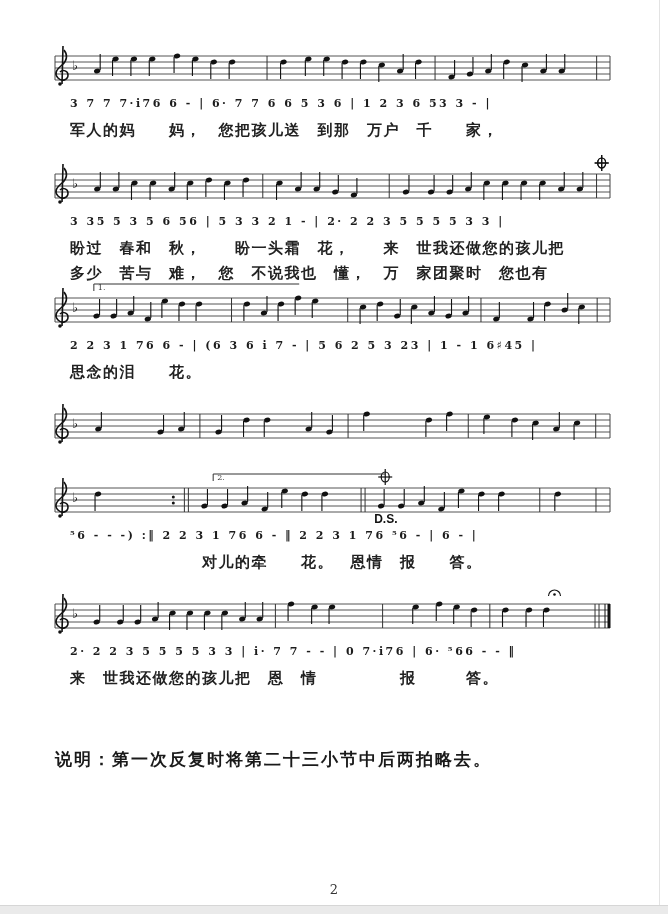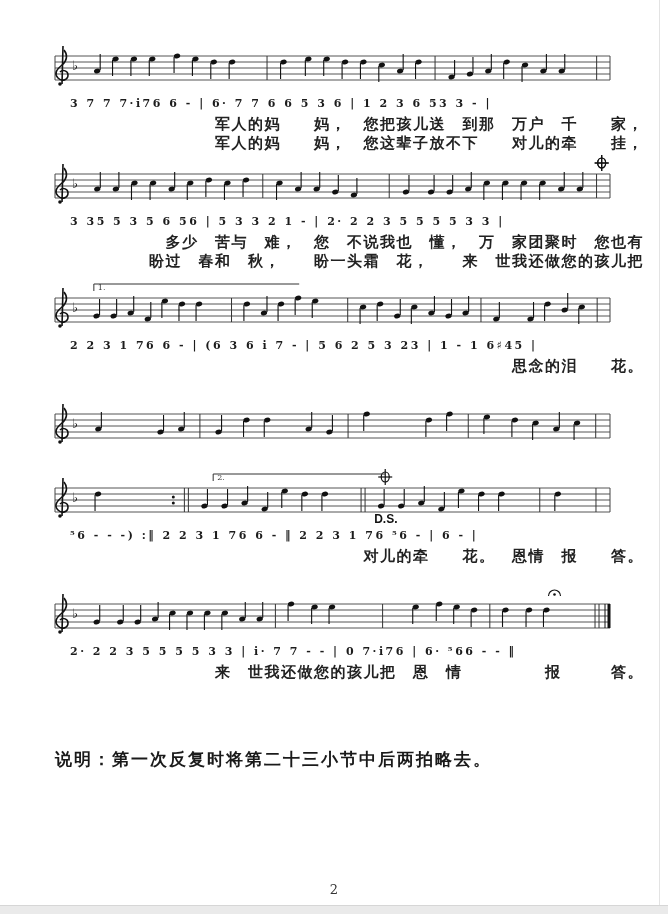--- a/index.html
+++ b/index.html
@@ -10,21 +10,21 @@
   .system{position:absolute;left:40px;width:604px;}
   .staff-svg{display:block;}
   .jianpu{
     font-family:"DejaVu Serif",serif;font-weight:bold;font-size:11px;
     letter-spacing:2.5px;color:#1c1c1c;padding-left:30px;white-space:nowrap;
     line-height:20px;
   }
   .lyric{
     font-family:"Liberation Sans",sans-serif;font-weight:600;font-size:15px;
     letter-spacing:1.5px;color:#222;padding-left:30px;white-space:nowrap;
-    line-height:19px;margin-top:0;text-align:right;
+    line-height:19px;margin-top:6px;
   }
   .footnote{
     position:absolute;left:55px;top:748px;font-size:17px;font-weight:bold;
     color:#1a1a1a;letter-spacing:2px;font-family:"Liberation Serif",serif;
   }
   .page-number{
     position:absolute;left:0;top:882px;width:100%;text-align:center;
     font-size:13px;color:#333;font-family:"DejaVu Serif",serif;
   }
   .right-border{position:absolute;left:659px;top:0;width:1px;height:100%;background:#e3e3e3;}
@@ -97,21 +97,20 @@
         <line x1="482.03914590747314" y1="30" x2="482.03914590747314" y2="46" stroke="#111" stroke-width="1.1"></line>
         <ellipse cx="503.40213523131655" cy="35" rx="3.2" ry="2.4" fill="#111" transform="rotate(-18 503.40213523131655 35)"></ellipse>
         <line x1="506.40213523131655" y1="34" x2="506.40213523131655" y2="18" stroke="#111" stroke-width="1.1"></line>
         <ellipse cx="521.76512455516" cy="35" rx="3.2" ry="2.4" fill="#111" transform="rotate(-18 521.76512455516 35)"></ellipse>
         <line x1="524.76512455516" y1="34" x2="524.76512455516" y2="18" stroke="#111" stroke-width="1.1"></line>
         <line x1="556.6548042704625" y1="20" x2="556.6548042704625" y2="44" stroke="#333" stroke-width="1"></line>
         <line x1="570" y1="20" x2="570" y2="44" stroke="#444" stroke-width="1"></line>
       </svg>
       <div class="jianpu">3 7 7 7·i76 6 - | 6· 7 7 6 6 5 3 6 | 1 2 3 6 53 3 - |</div>
       <div class="lyric">军人的妈　　妈，　您把孩儿送　到那　万户　千　　家，</div>
-      <div class="lyric">军人的妈　　妈，　您这辈子放不下　　对儿的牵　　挂，</div>
     </section>
     <section class="system" style="top: 154px;">
       <svg width="604" height="58" class="staff-svg">
         <line x1="15" y1="20" x2="570" y2="20" stroke="#555" stroke-width="1"></line>
         <line x1="15" y1="26" x2="570" y2="26" stroke="#555" stroke-width="1"></line>
         <line x1="15" y1="32" x2="570" y2="32" stroke="#555" stroke-width="1"></line>
         <line x1="15" y1="38" x2="570" y2="38" stroke="#555" stroke-width="1"></line>
         <line x1="15" y1="44" x2="570" y2="44" stroke="#555" stroke-width="1"></line>
         <line x1="15" y1="20" x2="15" y2="44" stroke="#444" stroke-width="1"></line>
         <g>
@@ -177,22 +176,22 @@
           <line x1="561.675" y1="1" x2="561.675" y2="17" stroke="#111" stroke-width="1.2"></line>
           <line x1="554.675" y1="9" x2="568.675" y2="9" stroke="#111" stroke-width="1.2"></line>
         </g>
         <g>
           <ellipse cx="561.675" cy="9" rx="4" ry="5" stroke="#111" fill="none" stroke-width="1.2"></ellipse>
           <line x1="561.675" y1="1" x2="561.675" y2="17" stroke="#111" stroke-width="1.2"></line>
           <line x1="554.675" y1="9" x2="568.675" y2="9" stroke="#111" stroke-width="1.2"></line>
         </g>
       </svg>
       <div class="jianpu">3 35 5 3 5 6 56 | 5 3 3 2 1 - | 2· 2 2 3 5 5 5 5 3 3 |</div>
+      <div class="lyric">盼过　春和　秋，　　盼一头霜　花，　　来　世我还做您的孩儿把</div>
       <div class="lyric">多少　苦与　难，　您　不说我也　懂，　万　家团聚时　您也有</div>
-      <div class="lyric">盼过　春和　秋，　　盼一头霜　花，　　来　世我还做您的孩儿把</div>
     </section>
     <section class="system" style="top: 278px;">
       <svg width="604" height="58" class="staff-svg">
         <line x1="15" y1="20" x2="570" y2="20" stroke="#555" stroke-width="1"></line>
         <line x1="15" y1="26" x2="570" y2="26" stroke="#555" stroke-width="1"></line>
         <line x1="15" y1="32" x2="570" y2="32" stroke="#555" stroke-width="1"></line>
         <line x1="15" y1="38" x2="570" y2="38" stroke="#555" stroke-width="1"></line>
         <line x1="15" y1="44" x2="570" y2="44" stroke="#555" stroke-width="1"></line>
         <line x1="15" y1="20" x2="15" y2="44" stroke="#444" stroke-width="1"></line>
         <g>

